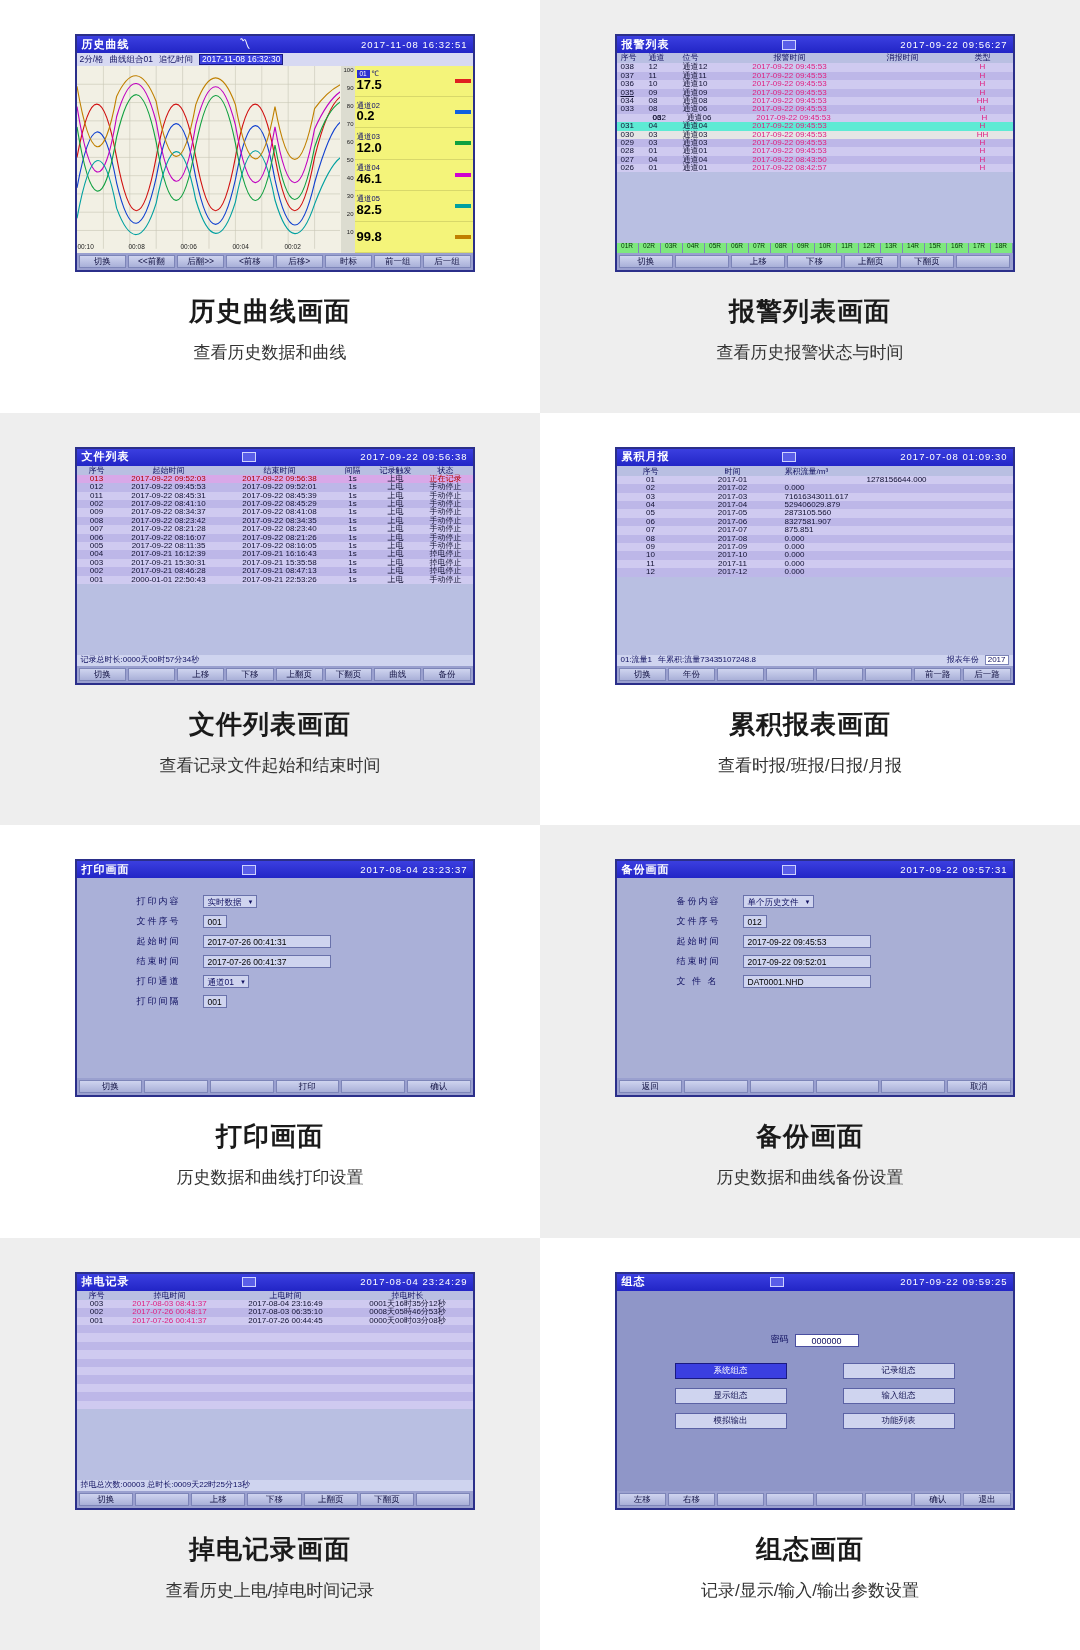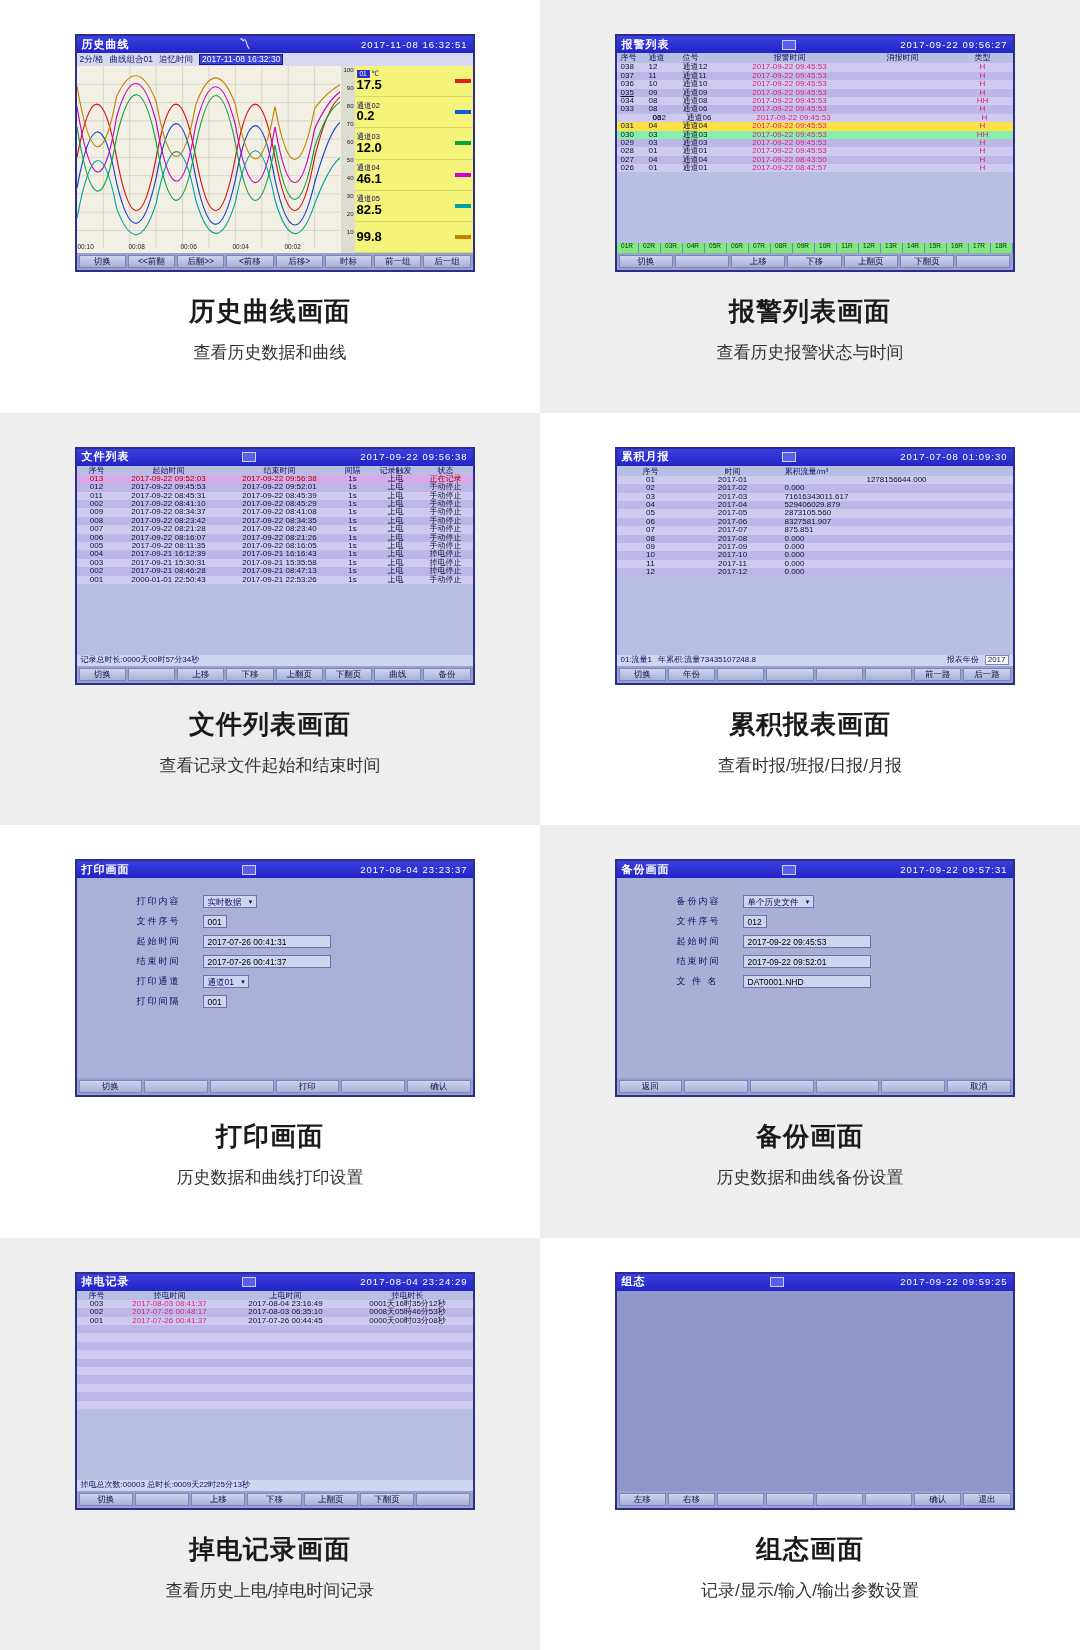--- a/index.html
+++ b/index.html
@@ -326,29 +326,29 @@
             <div style="flex: 1 1 0%; color: rgb(224, 32, 128); text-align: center;">H</div>
           </div>
           <div class="alm-row" style="background: rgb(207, 202, 240);">
             <div style="width: 28px; color: rgb(16, 16, 48); text-align: left; padding-left: 32px;">032</div>
             <div style="width: 34px; color: rgb(16, 16, 48); text-align: left;">06</div>
             <div style="width: 48px; color: rgb(16, 16, 48); text-align: left;">通道06</div>
             <div style="width: 118px; color: rgb(224, 32, 128); text-align: center;">2017-09-22 09:45:53</div>
             <div style="width: 108px; color: rgb(16, 16, 48); text-align: center;"></div>
             <div style="flex: 1 1 0%; color: rgb(224, 32, 128); text-align: center;">H</div>
           </div>
-          <div class="alm-row" style="background: #fde047;">
+          <div class="alm-row" style="background: #5eead4;">
             <div style="width: 28px; color: rgb(16, 16, 48); text-align: left;">031</div>
             <div style="width: 34px; color: rgb(16, 16, 48); text-align: left;">04</div>
             <div style="width: 48px; color: rgb(16, 16, 48); text-align: left;">通道04</div>
             <div style="width: 118px; color: rgb(224, 32, 128); text-align: center;">2017-09-22 09:45:53</div>
             <div style="width: 108px; color: rgb(16, 16, 48); text-align: center;"></div>
             <div style="flex: 1 1 0%; color: rgb(224, 32, 128); text-align: center;">H</div>
           </div>
-          <div class="alm-row" style="background: #86efac;">
+          <div class="alm-row" style="background: #e5e5e5;">
             <div style="width: 28px; color: rgb(16, 16, 48); text-align: left;">030</div>
             <div style="width: 34px; color: rgb(16, 16, 48); text-align: left;">03</div>
             <div style="width: 48px; color: rgb(16, 16, 48); text-align: left;">通道03</div>
             <div style="width: 118px; color: rgb(224, 32, 128); text-align: center;">2017-09-22 09:45:53</div>
             <div style="width: 108px; color: rgb(16, 16, 48); text-align: center;"></div>
             <div style="flex: 1 1 0%; color: rgb(224, 32, 128); text-align: center;">HH</div>
           </div>
           <div class="alm-row" style="background: rgb(189, 183, 232);">
             <div style="width: 28px; color: rgb(16, 16, 48); text-align: left;">029</div>
             <div style="width: 34px; color: rgb(16, 16, 48); text-align: left;">03</div>
@@ -798,20 +798,34 @@
     <div class="cap-sub">查看历史上电/掉电时间记录</div>
   </div>
 
   <div class="cell light">
     <div class="screen" style="background:#8f96c8">
       <div class="titlebar">
         <span class="tb-title">组态</span>
         <span class="tb-mid"><span class="tb-icon"></span></span>
         <span class="tb-time">2017-09-22 09:59:25</span>
       </div>
+      <div class="cfg">
+        <div class="pwrow">
+          <span>密码</span>
+          <span class="pwbox">000000</span>
+        </div>
+        <div class="btns" id="config-buttons">
+            <div class="cbtn hl">系统组态</div>
+            <div class="cbtn">记录组态</div>
+            <div class="cbtn">显示组态</div>
+            <div class="cbtn">输入组态</div>
+            <div class="cbtn">模拟输出</div>
+            <div class="cbtn">功能列表</div>
+          </div>
+      </div>
       <div class="keys">
         <div class="k">左移</div>
         <div class="k">右移</div>
         <div class="k"></div>
         <div class="k"></div>
         <div class="k"></div>
         <div class="k"></div>
         <div class="k">确认</div>
         <div class="k">退出</div>
       </div>

